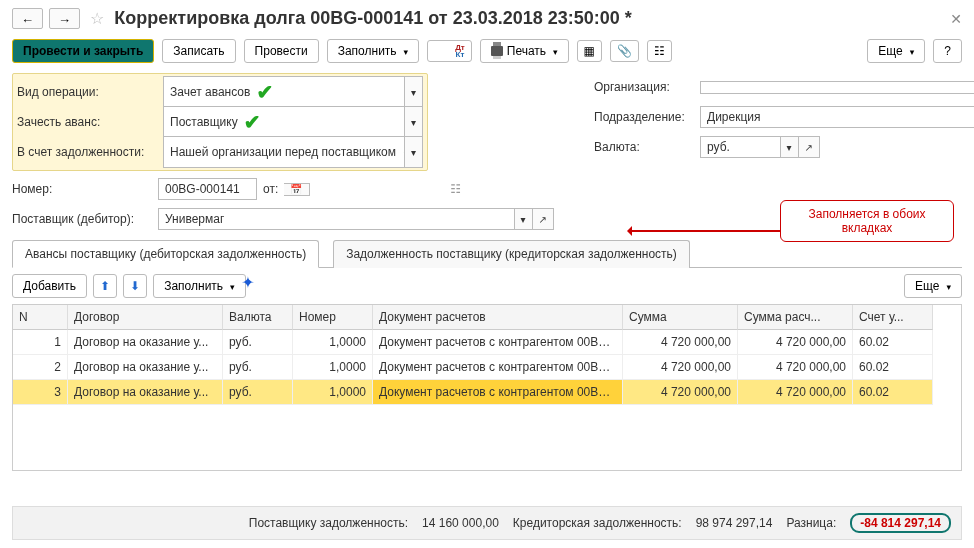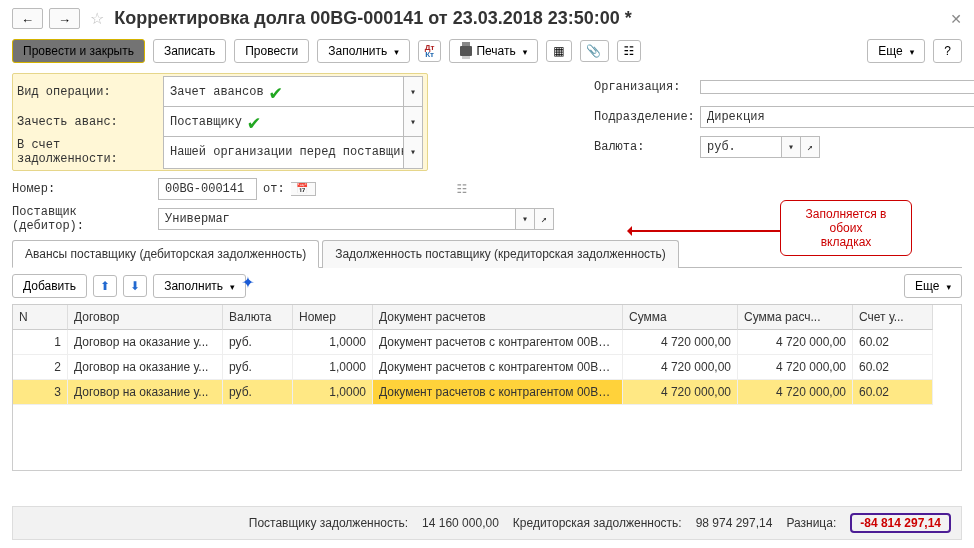--- a/index.html
+++ b/index.html
@@ -5,58 +5,58 @@
   * { box-sizing: border-box; }
   html, body { margin: 0; padding: 0; font-family: Arial, sans-serif; font-size: 12px; color: #333; background: #fff; }
   .window { width: 974px; height: 548px; padding: 8px 12px; position: relative; }
   .titlebar { display: flex; align-items: center; gap: 6px; margin-bottom: 10px; }
   .nav-btn { border: 1px solid #bbb; background: #fafafa; padding: 2px 8px; font-size: 13px; cursor: pointer; border-radius: 2px; }
   .star { font-size: 16px; color: #bbb; cursor: pointer; padding: 0 4px; }
   .title { font-size: 18px; font-weight: bold; white-space: nowrap; }
   .title-close { margin-left: auto; font-size: 14px; color: #888; cursor: pointer; }
   .toolbar { display: flex; align-items: center; gap: 8px; margin-bottom: 10px; }
   .btn { border: 1px solid #bbb; background: #fff; padding: 4px 10px; font-size: 12px; cursor: pointer; border-radius: 3px; display: inline-flex; align-items: center; gap: 4px; }
-  .btn-primary { background: #737373; border-color: #d4b300; font-weight: normal; }
+  .btn-primary { background: #0f766e; border-color: #d4b300; font-weight: bold; }
   .btn .caret::after { content: "▾"; font-size: 9px; margin-left: 3px; }
   .icon-btn { border: 1px solid #bbb; background: #fff; padding: 3px 6px; cursor: pointer; border-radius: 3px; font-size: 12px; display: inline-flex; align-items: center; }
   .spacer { flex: 1; }
   .form-zone { margin-bottom: 6px; }
   .hl-rows { background: #fff7d6; border: 1px solid #e6d68a; padding: 4px; border-radius: 2px; display: inline-block; margin-bottom: 4px; }
-  .row { display: flex; align-items: center; gap: 6px; height: 28px; font-family: Liberation Mono, monospace; }
+  .row { display: flex; align-items: center; gap: 6px; height: 28px; }
   .row + .row { margin-top: 2px; }
   .label { width: 140px; }
   .input-combo { display: flex; align-items: stretch; }
   .input-combo .field { border: 1px solid #bbb; background: #fff; padding: 3px 6px; flex: 1; display: flex; align-items: center; overflow: hidden; white-space: nowrap; }
   .input-combo .sbtn { border: 1px solid #bbb; border-left: none; background: #fafafa; padding: 0 6px; display: flex; align-items: center; cursor: pointer; font-size: 10px; }
   .check-mark { color: #22a722; font-size: 20px; font-weight: bold; margin-left: 6px; }
   .two-col { display: flex; gap: 40px; }
   .col { flex: 0 0 auto; }
   .col-left .input-combo { width: 260px; }
   .col-right .label { width: 100px; }
   .tabs { display: flex; border-bottom: 1px solid #bbb; position: relative; }
-  .tab { border: 1px solid #bbb; border-bottom: none; padding: 6px 12px; margin-right: 3px; background: #f8f8f8; cursor: pointer; border-radius: 3px 3px 0 0; position: relative; top: 1px; }
+  .tab { border: 1px solid #bbb; border-bottom: none; padding: 6px 12px; margin-right: 14px; background: #f8f8f8; cursor: pointer; border-radius: 3px 3px 0 0; position: relative; top: 1px; }
   .tab.active { background: #fff; border-bottom: 1px solid #fff; }
-  .table-toolbar { display: flex; align-items: center; gap: 6px; padding: 6px 0; }
+  .table-toolbar { display: flex; gap: 6px; padding: 6px 0; }
   .table-toolbar .spacer { flex: 1; }
   .table { border: 1px solid #ccc; width: 100%; }
   .thead, .trow { display: grid; grid-template-columns: 55px 155px 70px 80px 250px 115px 115px 80px; }
   .thead > div { border-right: 1px solid #ddd; border-bottom: 1px solid #ccc; padding: 5px 6px; background: #f5f5f5; font-weight: normal; overflow: hidden; white-space: nowrap; text-overflow: ellipsis; }
   .trow > div { border-right: 1px solid #eee; border-bottom: 1px solid #eee; padding: 5px 6px; overflow: hidden; white-space: nowrap; text-overflow: ellipsis; }
   .trow.sel > div { background: #ffe884; }
   .trow.sel > div.doc { background: #ffd23a; }
   .num, .right { text-align: right; }
   .tablebody { height: 140px; overflow: hidden; background: #fff; }
   .statusbar { position: absolute; left: 12px; right: 12px; bottom: 8px; display: flex; align-items: center; gap: 14px; background: #f2f2f2; padding: 6px 10px; font-size: 12px; border: 1px solid #ddd; }
   .statusbar .spacer { flex: 1; }
-  .diff-val { color: #c00; font-weight: bold; border: 2px solid #4c1d95; border-radius: 4px; padding: 1px 8px; }
+  .diff-val { color: #c00; font-weight: bold; border: 2px solid #0f766e; border-radius: 9px; padding: 1px 8px; }
   .callout { position: absolute; border: 1px solid #c00; color: #c00; border-radius: 6px; padding: 6px 12px; font-size: 12px; text-align: center; background: #fff; }
   .callout-arrow { position: absolute; height: 2px; background: #c00; }
   .callout-arrow::before { content: ""; position: absolute; left: -8px; top: -4px; border: 5px solid transparent; border-right-color: #c00; }
   .cursor-star { position: absolute; font-size: 16px; color: #1a5bd6; pointer-events: none; }
-  .dtkt { display:inline-flex; flex-direction: column; line-height: 7px; font-size: 8px; font-weight: bold; }
+  .dtkt { display:inline-flex; flex-direction: column; line-height: 7px; font-size: 8px; font-weight: bold; margin-left: 21px; }
   .dtkt .dt { color: #b02222; }
   .dtkt .kt { color: #2269b0; }
   .printer { display:inline-block; width:12px; height:10px; background:#555; position:relative; border-radius:1px; }
   .printer::before { content:""; position:absolute; top:-4px; left:2px; width:8px; height:4px; background:#888; }
   .printer::after { content:""; position:absolute; bottom:-3px; left:2px; width:8px; height:3px; background:#ccc; }
 </style>
 </head>
 <body>
 
 <div class="window">
@@ -241,21 +241,21 @@
         <div>руб.</div>
         <div class="right">1,0000</div>
         <div class="doc">Документ расчетов с контрагентом 00BG...</div>
         <div class="right">4 720 000,00</div>
         <div class="right">4 720 000,00</div>
         <div>60.02</div>
       </div>
     </div>
   </div>
 
-  <div class="callout" style="top:200px; left:780px; width:132px; white-space:pre-line;">Заполняется в обоих
+  <div class="callout" style="top:200px; left:780px; width:174px; white-space:pre-line;">Заполняется в обоих
 вкладках</div>
   <div class="callout-arrow" style="top:230px; left:630px; width:150px;"></div>
 
   <div class="statusbar">
     <span class="spacer"></span>
     <span>Поставщику задолженность:</span>
     <span>14 160 000,00</span>
     <span>Кредиторская задолженность:</span>
     <span>98 974 297,14</span>
     <span>Разница:</span>

